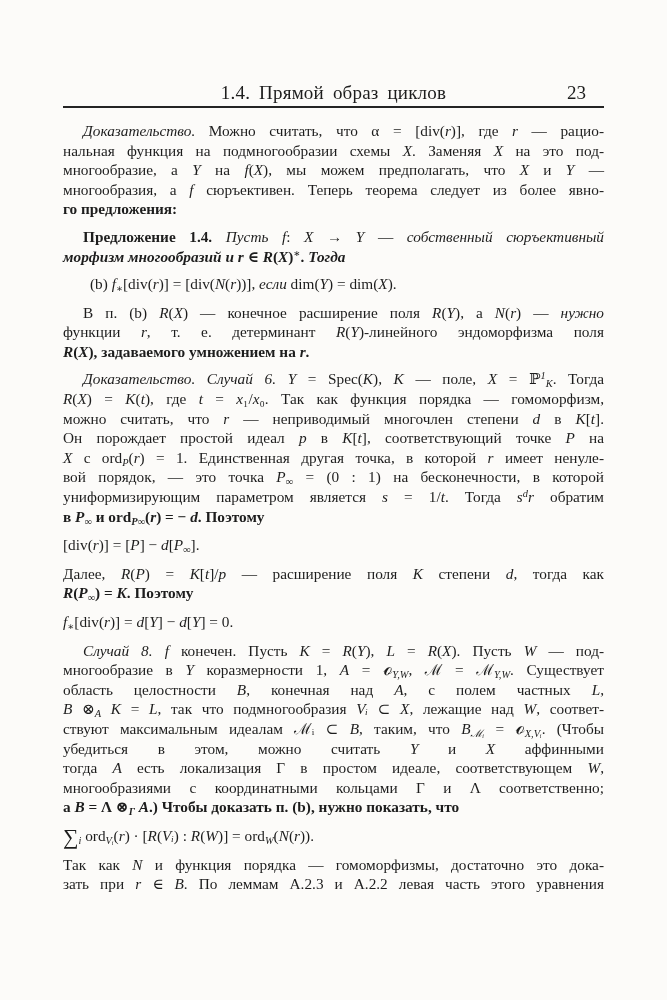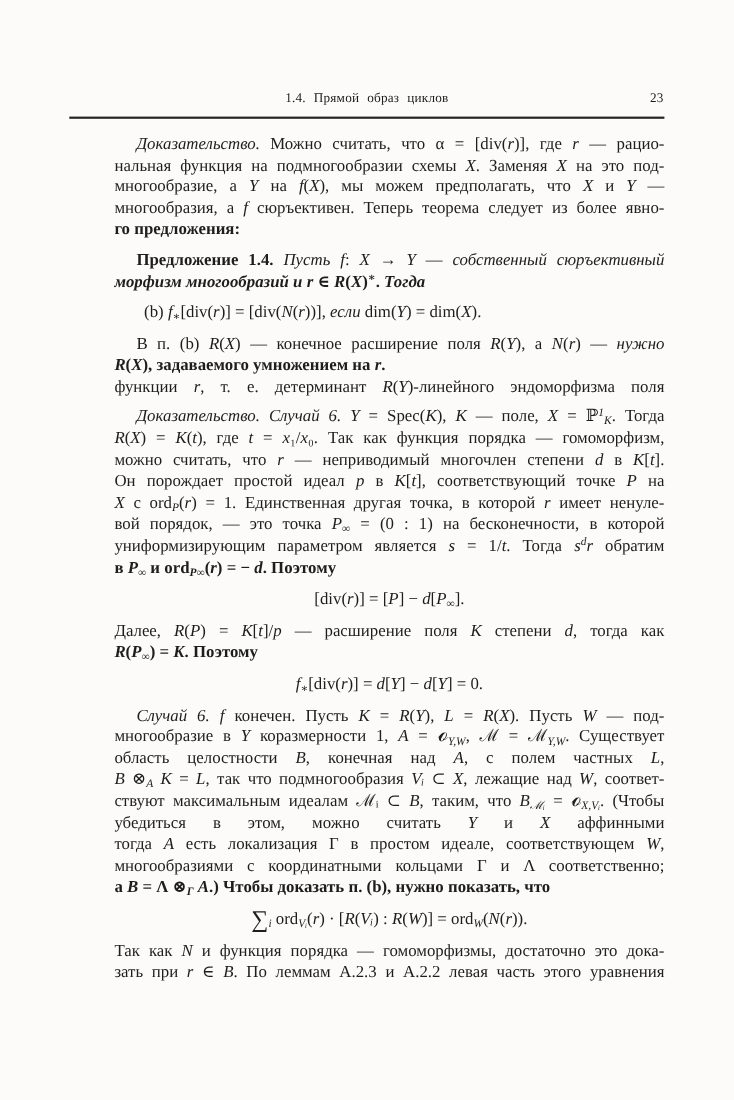--- a/index.html
+++ b/index.html
@@ -10,35 +10,35 @@
     color:#1d1d1d;
     -webkit-font-smoothing:antialiased;
   }
   .page{
     position:relative;width:667px;height:1000px;overflow:hidden;
     background:#fcfbf9;
   }
   .content{
     position:absolute;left:63px;top:82px;width:541px;
   }
-  .pagehead{position:relative;height:20px;font-size:12px;}
+  .pagehead{position:relative;height:20px;font-size:19px;}
   .running-head{
     text-align:center;word-spacing:4px;letter-spacing:0.2px;
   }
-  .page-number{position:absolute;right:1px;top:0;}
+  .page-number{position:absolute;right:18px;top:0;}
   .head-rule{border:none;border-top:2px solid #242424;margin:4px 0 0 0;}
-  .bodytext{margin-top:13px;font-size:15.3px;line-height:19.6px;margin-left:41px;}
+  .bodytext{margin-top:13px;font-size:15.3px;line-height:19.6px;}
   .para{margin:8px 0;}
   .para:first-child{margin-top:0;}
   .ln{text-align:justify;text-align-last:justify;}
   .ln.last{text-align-last:left;font-weight:bold;}
   .ln.indent{text-indent:20px;}
   .plist{margin:8px 0;padding-left:27px;}
   .li{text-align:left;line-height:20.5px;}
-  .formula{text-align:center;margin:9px 0;}
+  .formula{text-align:left;margin:9px 0;}
   i{font-style:italic;}
   b{font-weight:bold;}
   sub,sup{font-style:italic;font-size:0.68em;line-height:0;}
   sub{vertical-align:-0.28em;}
   sup{vertical-align:0.5em;}
   .scripto{font-size:1.28em;line-height:0;}
   .sum{font-size:1.42em;line-height:0;vertical-align:-0.12em;font-style:normal;}
 </style>
 </head>
 <body>
@@ -60,41 +60,41 @@
         </div>
         <div class="para">
           <div class="ln indent"><b>Предложение 1.4.</b> <i>Пусть f</i>: <i>X</i> → <i>Y</i> — <i>собственный сюръективный</i></div>
           <div class="ln last"><i>морфизм многообразий и r</i> ∈ <i>R</i>(<i>X</i>)<sup>∗</sup>. <i>Тогда</i></div>
         </div>
         <div class="plist">
           <div class="li">(b) <i>f</i><sub>∗</sub>[div(<i>r</i>)] = [div(<i>N</i>(<i>r</i>))], <i>если</i> dim(<i>Y</i>) = dim(<i>X</i>).</div>
         </div>
         <div class="para">
           <div class="ln indent">В п. (b) <i>R</i>(<i>X</i>) — конечное расширение поля <i>R</i>(<i>Y</i>), а <i>N</i>(<i>r</i>) — <i>нужно</i></div>
+          <div class="ln">функции <i>r</i>, т. е. детерминант <i>R</i>(<i>Y</i>)-линейного эндоморфизма поля</div>
           <div class="ln last"><i>R</i>(<i>X</i>), задаваемого умножением на <i>r</i>.</div>
-          <div class="ln">функции <i>r</i>, т. е. детерминант <i>R</i>(<i>Y</i>)-линейного эндоморфизма поля</div>
         </div>
         <div class="para">
           <div class="ln indent"><i>Доказательство. Случай 6.</i> <i>Y</i> = Spec(<i>K</i>), <i>K</i> — поле, <i>X</i> = ℙ<sup>1</sup><sub>K</sub>. Тогда</div>
           <div class="ln"><i>R</i>(<i>X</i>) = <i>K</i>(<i>t</i>), где <i>t</i> = <i>x</i>₁/<i>x</i>₀. Так как функция порядка — гомоморфизм,</div>
           <div class="ln">можно считать, что <i>r</i> — неприводимый многочлен степени <i>d</i> в <i>K</i>[<i>t</i>].</div>
           <div class="ln">Он порождает простой идеал <i>p</i> в <i>K</i>[<i>t</i>], соответствующий точке <i>P</i> на</div>
           <div class="ln"><i>X</i> с ord<sub>P</sub>(<i>r</i>) = 1. Единственная другая точка, в которой <i>r</i> имеет ненуле-</div>
           <div class="ln">вой порядок, — это точка <i>P</i><sub>∞</sub> = (0 : 1) на бесконечности, в которой</div>
           <div class="ln">униформизирующим параметром является <i>s</i> = 1/<i>t</i>. Тогда <i>s</i><sup>d</sup><i>r</i> обратим</div>
           <div class="ln last">в <i>P</i><sub>∞</sub> и ord<sub>P∞</sub>(<i>r</i>) = − <i>d</i>. Поэтому</div>
         </div>
         <div class="formula">[div(<i>r</i>)] = [<i>P</i>] − <i>d</i>[<i>P</i><sub>∞</sub>].</div>
         <div class="para">
           <div class="ln">Далее, <i>R</i>(<i>P</i>) = <i>K</i>[<i>t</i>]/<i>p</i> — расширение поля <i>K</i> степени <i>d</i>, тогда как</div>
           <div class="ln last"><i>R</i>(<i>P</i><sub>∞</sub>) = <i>K</i>. Поэтому</div>
         </div>
         <div class="formula"><i>f</i><sub>∗</sub>[div(<i>r</i>)] = <i>d</i>[<i>Y</i>] − <i>d</i>[<i>Y</i>] = 0.</div>
         <div class="para">
-          <div class="ln indent"><i>Случай 6.</i> <i>f</i> конечен. Пусть <i>K</i> = <i>R</i>(<i>Y</i>), <i>L</i> = <i>R</i>(<i>X</i>). Пусть <i>W</i> — под-</div>
+          <div class="ln indent"><i>Случай 8.</i> <i>f</i> конечен. Пусть <i>K</i> = <i>R</i>(<i>Y</i>), <i>L</i> = <i>R</i>(<i>X</i>). Пусть <i>W</i> — под-</div>
           <div class="ln">многообразие в <i>Y</i> коразмерности 1, <i>A</i> = <span class="scripto">ℴ</span><sub>Y,W</sub>, ℳ = ℳ<sub>Y,W</sub>. Существует</div>
           <div class="ln">область целостности <i>B</i>, конечная над <i>A</i>, с полем частных <i>L</i>,</div>
           <div class="ln"><i>B</i> ⊗<sub>A</sub> <i>K</i> = <i>L</i>, так что подмногообразия <i>Vᵢ</i> ⊂ <i>X</i>, лежащие над <i>W</i>, соответ-</div>
           <div class="ln">ствуют максимальным идеалам ℳᵢ ⊂ <i>B</i>, таким, что <i>B</i><sub>ℳᵢ</sub> = <span class="scripto">ℴ</span><sub>X,Vᵢ</sub>. (Чтобы</div>
           <div class="ln">убедиться в этом, можно считать <i>Y</i> и <i>X</i> аффинными</div>
           <div class="ln">тогда <i>A</i> есть локализация Γ в простом идеале, соответствующем <i>W</i>,</div>
           <div class="ln">многообразиями с координатными кольцами Γ и Λ соответственно;</div>
           <div class="ln last">а <i>B</i> = Λ ⊗<sub>Γ</sub> <i>A</i>.) Чтобы доказать п. (b), нужно показать, что</div>
         </div>
         <div class="formula"><span class="sum">∑</span><sub>i</sub> ord<sub>Vᵢ</sub>(<i>r</i>) · [<i>R</i>(<i>Vᵢ</i>) : <i>R</i>(<i>W</i>)] = ord<sub>W</sub>(<i>N</i>(<i>r</i>)).</div>

